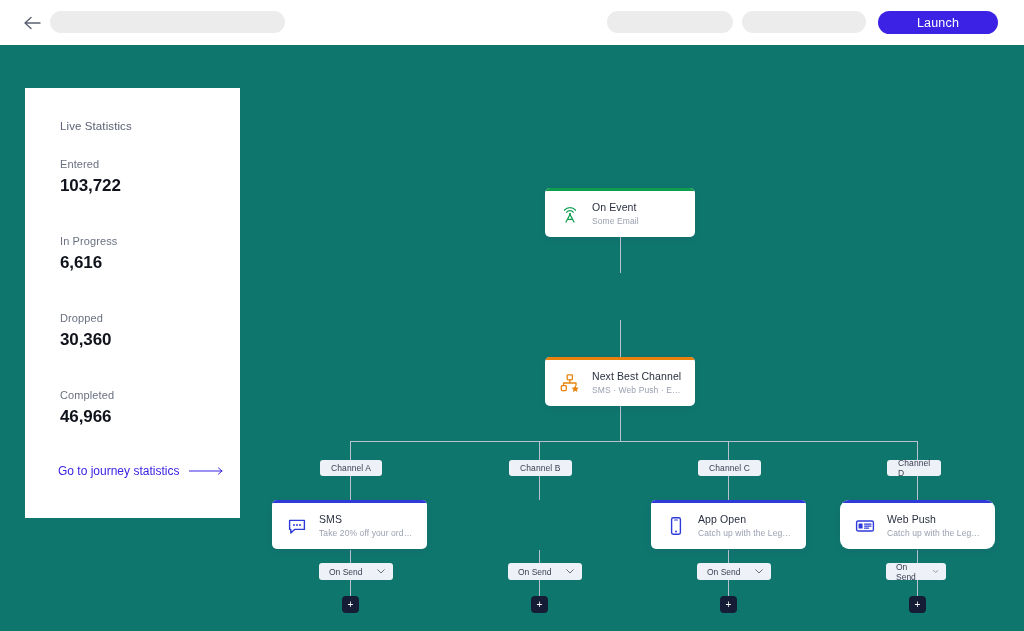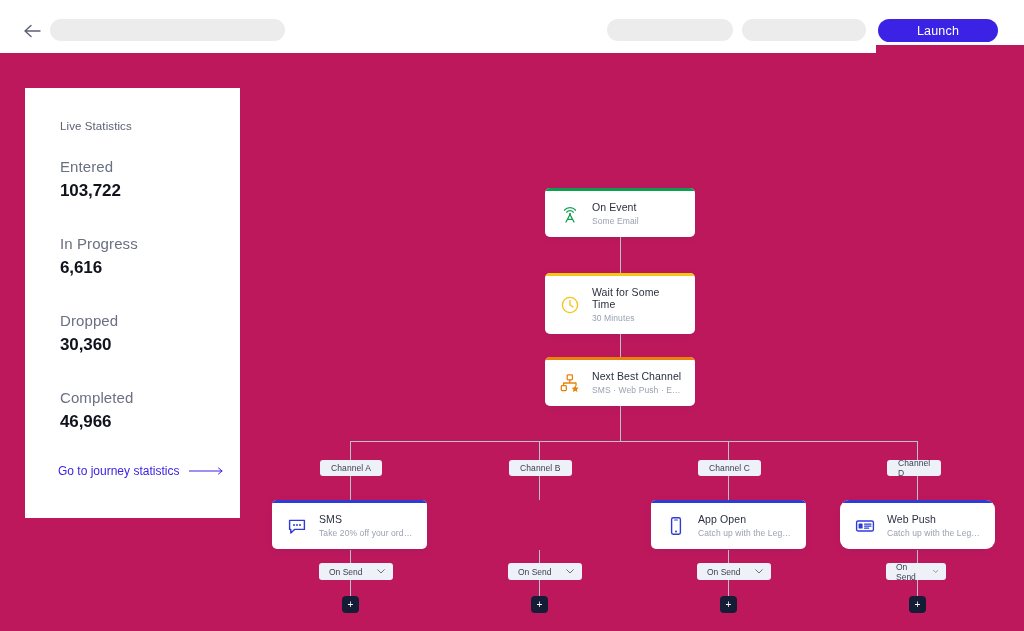--- a/index.html
+++ b/index.html
@@ -6,21 +6,21 @@
   html, body {
     width: 1024px; height: 631px;
     font-family: "Liberation Sans", sans-serif;
     background: #ffffff;
     overflow: hidden;
   }
   #app { position: relative; width: 1024px; height: 631px; }
 
   
   .topbar {
-    position: absolute; left: 0; top: 8px;
+    position: absolute; left: 0; top: 0;
     width: 876px; height: 45px;
     background: #ffffff;
     display: flex; align-items: center;
     z-index: 20;
   }
   .back-btn {
     position: absolute; left: 22px; top: 13px;
     width: 20px; height: 20px;
     display: flex; align-items: center; justify-content: center;
     cursor: pointer;
@@ -44,35 +44,35 @@
     letter-spacing: .2px;
     display: flex; align-items: center; justify-content: center;
     border: none; cursor: pointer;
     font-family: "Liberation Sans", sans-serif;
   }
 
   
   .canvas {
     position: absolute; left: 0; top: 45px;
     width: 1024px; height: 586px;
-    background: #be185d;
+    background: #0f766e;
   }
 
   
   .stats-panel {
     position: absolute; left: 25px; top: 43px;
     width: 215px; height: 430px;
     background: #ffffff;
   }
   .stats-title {
     position: absolute; left: 35px; top: 32px;
     font-size: 11.5px; color: #5c6274; letter-spacing: .1px;
   }
   .stat { position: absolute; left: 35px; }
-  .stat-label { font-size: 15px; color: #6a7080; letter-spacing: .1px; }
+  .stat-label { font-size: 11px; color: #6a7080; letter-spacing: .1px; }
   .stat-value {
     font-size: 17px; color: #10131c; font-weight: bold;
     letter-spacing: -.1px; margin-top: 6px;
   }
   .stat-0 { top: 70px; }
   .stat-1 { top: 147px; }
   .stat-2 { top: 224px; }
   .stat-3 { top: 301px; }
   .stats-link {
     position: absolute; left: 33px; top: 376px;
@@ -239,35 +239,20 @@
               <path d="M10 10.5 L6 18 M10 10.5 L14 18 M7.6 15.3 H12.4" fill="none" stroke="#0f9d4f" stroke-width="1.3" stroke-linecap="round"></path>
             </svg>
           </span>
           <span class="node-text">
             <span class="node-title">On Event</span>
             <span class="node-sub">Some Email</span>
           </span>
         </div>
       </div>
 
-      <div class="node wait-node">
-        <div class="node-bar" style="background:#f5c518;"></div>
-        <div class="node-inner">
-          <span class="node-icon">
-            <svg width="20" height="20" viewBox="0 0 20 20">
-              <circle cx="10" cy="10" r="7.6" fill="none" stroke="#f5c518" stroke-width="1.4"></circle>
-              <path d="M10 5.6 V10 L13 11.8" fill="none" stroke="#f5c518" stroke-width="1.4" stroke-linecap="round" stroke-linejoin="round"></path>
-            </svg>
-          </span>
-          <span class="node-text">
-            <span class="node-title">Wait for Some Time</span>
-            <span class="node-sub">30 Minutes</span>
-          </span>
-        </div>
-      </div>
 
       <div class="node nbc-node">
         <div class="node-bar" style="background:#e8820c;"></div>
         <div class="node-inner">
           <span class="node-icon">
             <svg width="20" height="20" viewBox="0 0 20 20">
               <rect x="7.2" y="1.8" width="5.2" height="5" rx="0.8" fill="none" stroke="#e8820c" stroke-width="1.3"></rect>
               <path d="M9.8 6.8 V10 M3.6 10 H16 M3.6 10 V12.4 M16 10 V12.4" fill="none" stroke="#e8820c" stroke-width="1.3" stroke-linecap="round"></path>
               <rect x="1.3" y="12.6" width="5" height="5" rx="0.8" fill="none" stroke="#e8820c" stroke-width="1.3"></rect>
               <path d="M15.2 12.3 L16.3 14.5 L18.7 14.8 L17 16.5 L17.4 18.9 L15.2 17.8 L13 18.9 L13.4 16.5 L11.7 14.8 L14.1 14.5 Z" fill="#e8820c"></path>

